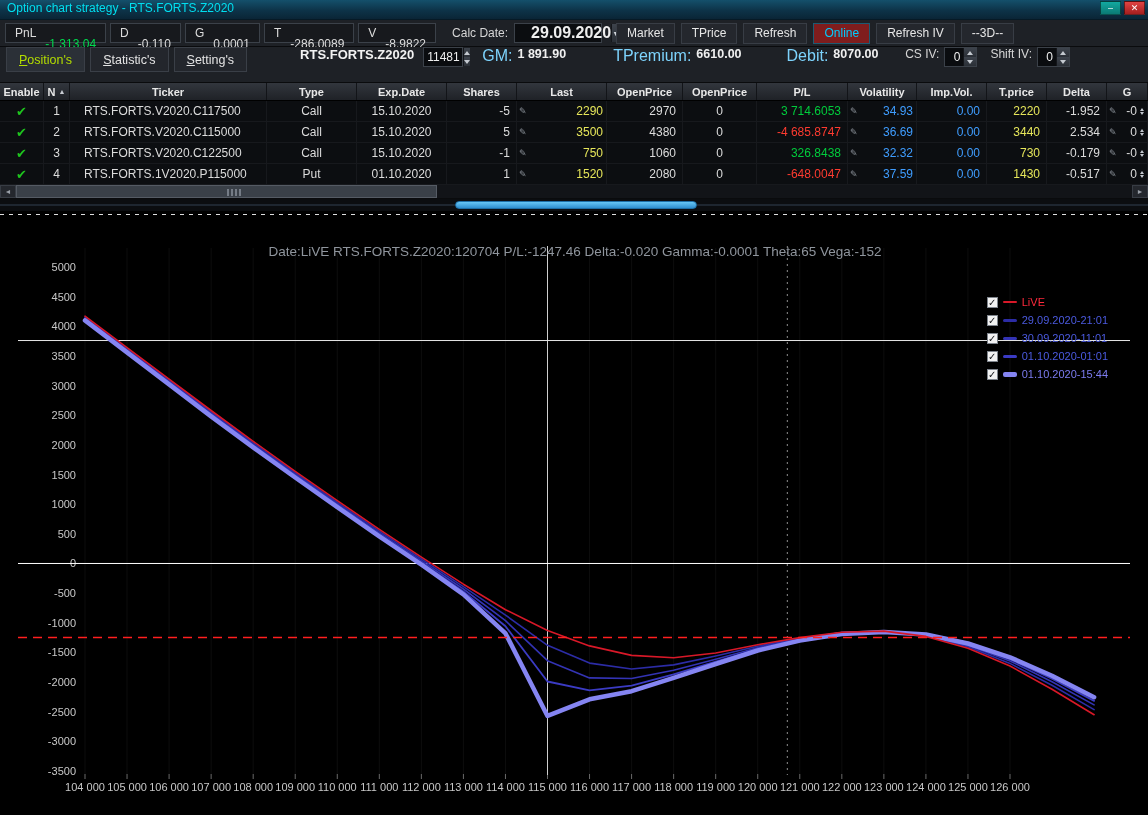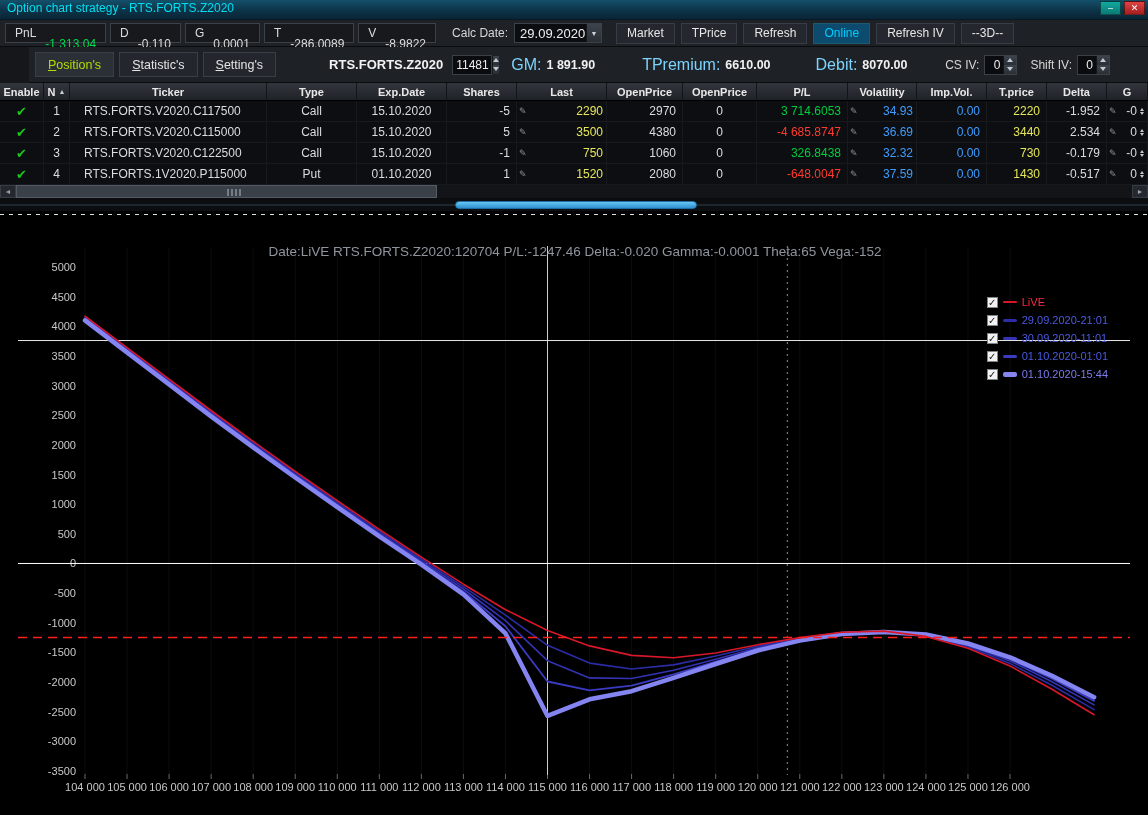--- a/index.html
+++ b/index.html
@@ -20,29 +20,29 @@
   
   .toolbar1 { height:27px; flex:0 0 27px; display:flex; align-items:center; gap:4px;
     background:#1e2126; border-bottom:1px solid #0a0b0d; padding:0 5px; }
   .gbox { height:20px; display:flex; align-items:center; gap:9px; padding:0 9px;
     background:#17191d; border:1px solid #3b4149; font-size:12px; color:#dcdcdc; white-space:nowrap; }
   .gbox .val { color:#dcdcdc;margin-top:22px; }
   .gbox.pnl .val { color:#00d94e; }
   .lbl { font-size:12px; color:#d6d6d6; white-space:nowrap; }
   .combo { height:20px; width:88px; margin-left:2px; display:flex; align-items:stretch;
     background:#0b0d10; border:1px solid #3b4149; }
-  .combo .cval { flex:1; color:#eee; font-size:13px; display:flex; align-items:center; padding-left:5px; }
+  .combo .cval { flex:1; color:#eee; font-size:16px; display:flex; align-items:center; padding-left:16px;font-weight:bold; }
   .combo .carr { width:15px; background:linear-gradient(180deg,#3d434c,#2a2f36); color:#cfd3d8;
     font-size:7px; display:flex; align-items:center; justify-content:center; border-left:1px solid #14161a; }
   .tbtn { height:21px; padding:0 10px; margin-left:2px; background:#24272d; border:1px solid #383d45;
     color:#e6e6e6; font-size:12px; display:flex; align-items:center; white-space:nowrap; cursor:default; }
-  .tbtn.active { color:#00ccff; background:#0c4a6e; border-color:#1d5a72; }
-
-  .toolbar2 { height:36px; flex:0 0 36px; display:flex; align-items:center; gap:5px;
-    background:#1e2126; border-bottom:1px solid #0a0b0d; padding:0 38px 0 6px;margin-left:29px; }
+  .tbtn.active { color:#00ccff; background:#7f1d1d; border-color:#1d5a72; }
+
+  .toolbar2 { height:36px; flex:0 0 36px; display:flex; align-items:flex-start; gap:5px;
+    background:#1e2126; border-bottom:1px solid #0a0b0d; padding:0 78px 0 6px; }
   .tab { height:25px; padding:0 12px; background:#23262c; border:1px solid #3a3f47;
     display:flex; align-items:center; font-size:12.5px; color:#e4e4e4; cursor:default; }
   .tab.active { background:#2b3037; color:#b2dc00; }
   .accel { display:inline-block; }
   .accel::first-letter { text-decoration:underline; }
   .symbol { font-size:13px; font-weight:bold; color:#f2f2f2; margin-left:48px; }
   .spinbox { height:20px; display:flex; align-items:stretch; background:#0a0c0f; border:1px solid #3b4149; }
   .spinbox .sval { color:#eee; font-size:12px; display:flex; align-items:center; justify-content:flex-end; padding:0 3px; }
   .spinners { width:13px; display:flex; flex-direction:column; border-left:1px solid #14161a; }
   .spinners div { flex:1; background:linear-gradient(180deg,#3d434c,#2a2f36); display:flex; align-items:center; justify-content:center; }

